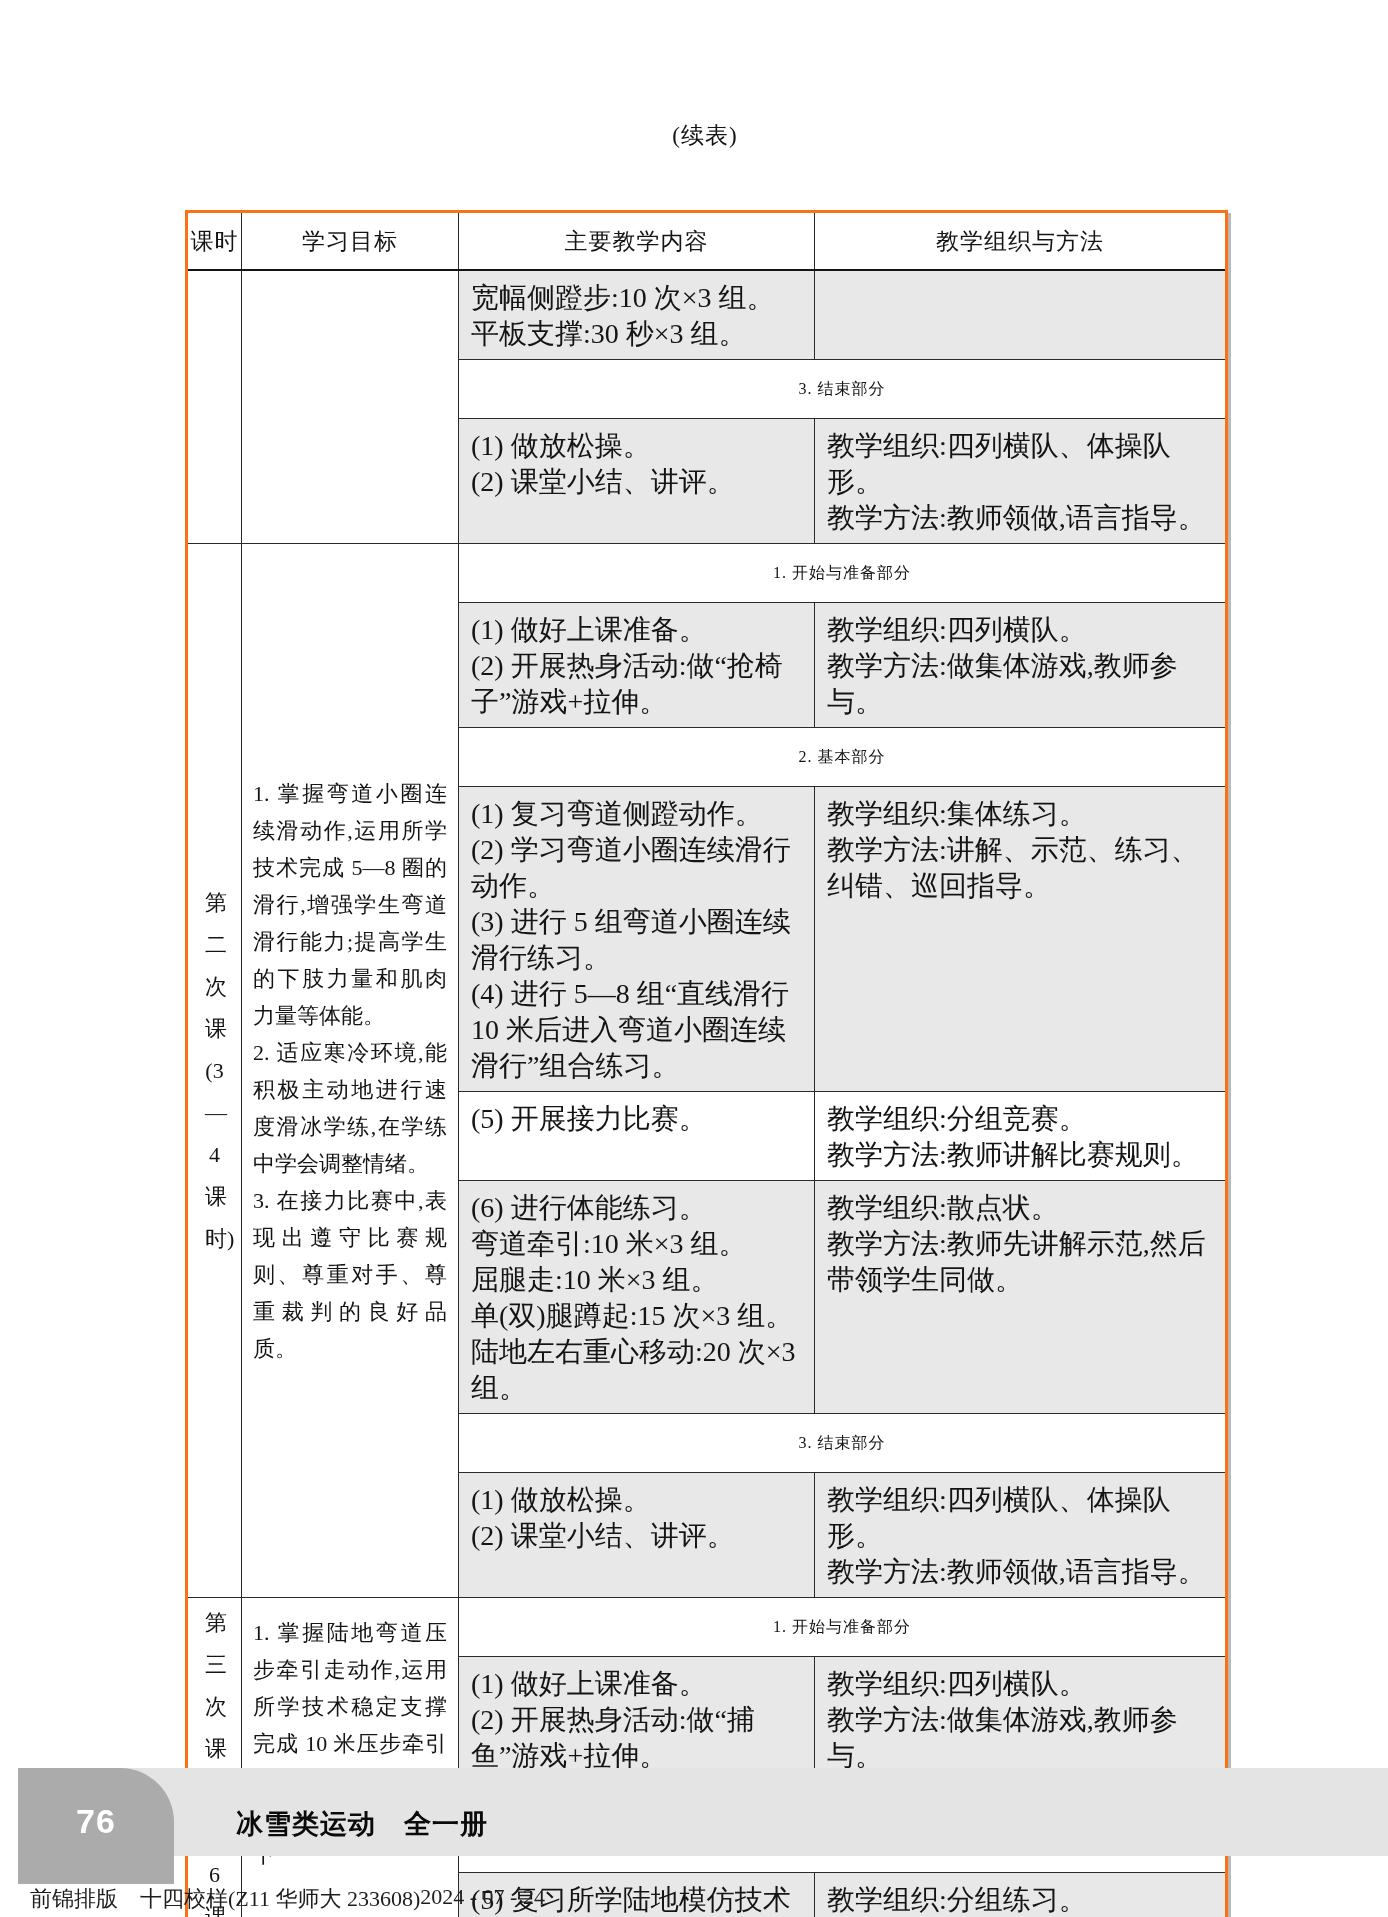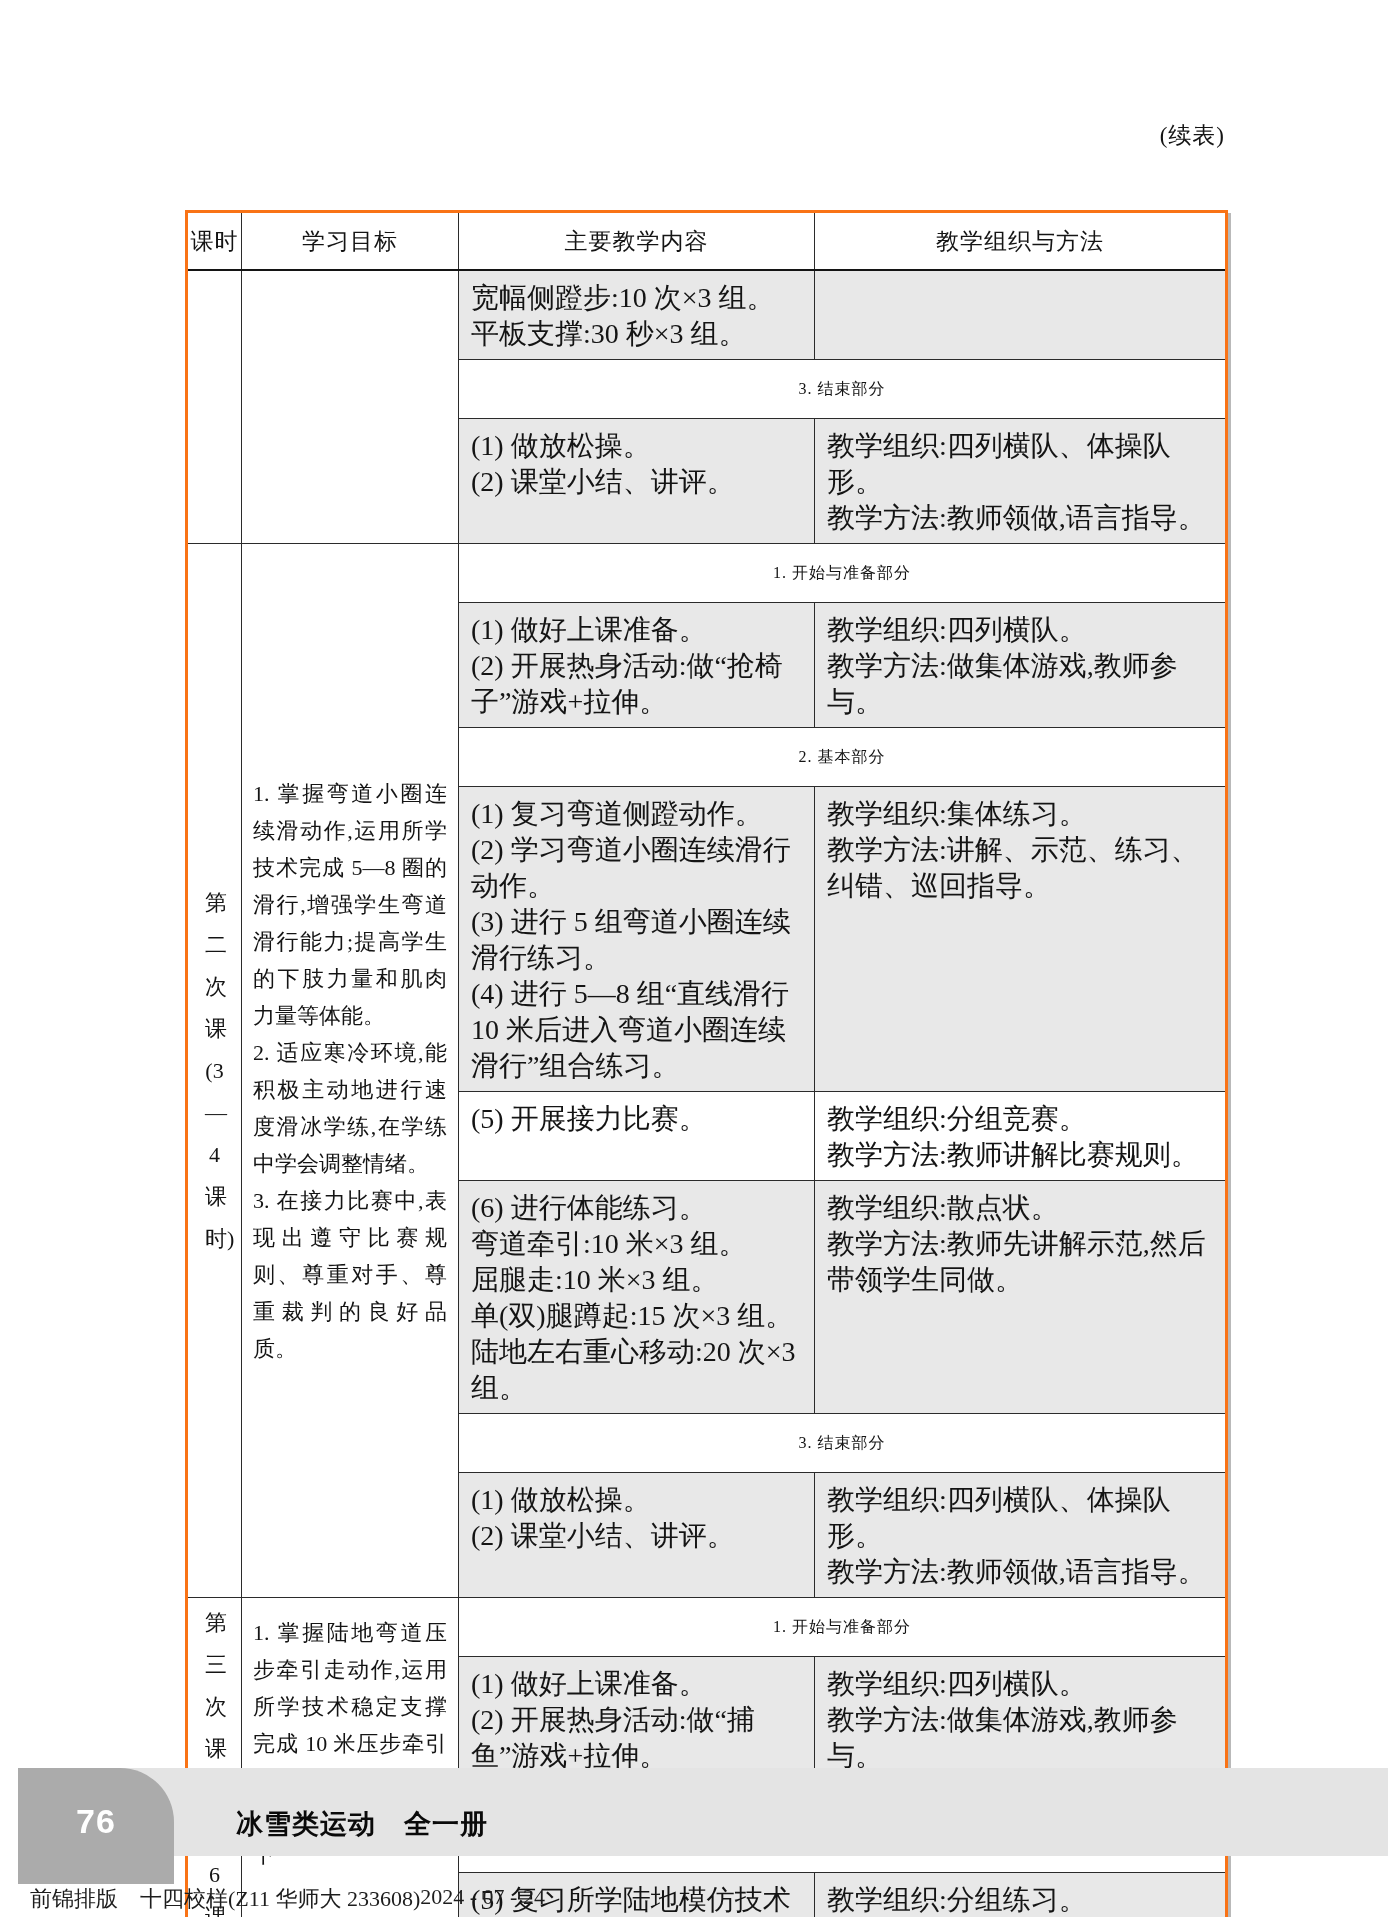--- a/index.html
+++ b/index.html
@@ -5,21 +5,21 @@
   html,body { margin:0; padding:0; }
   body {
     width:1388px; height:1917px; position:relative; background:#ffffff;
     font-family:"Liberation Serif","DejaVu Serif",serif; color:#141414;
     overflow:hidden;
   }
 
   
   .continued {
     position:absolute; top:120px; left:185px; width:1040px;
-    text-align:right; font-size:23px; letter-spacing:1px;
+    text-align:center; font-size:23px; letter-spacing:1px;
   }
 
   
   table.lesson {
     position:absolute; left:185px; top:210px; width:1040px;
     border-collapse:collapse; table-layout:fixed;
     border:3px solid #f97316;
     box-shadow:3px 3px 0 #b9b9b9;
   }
   table.lesson td, table.lesson th { border:1.5px solid #2b2b2b; }

